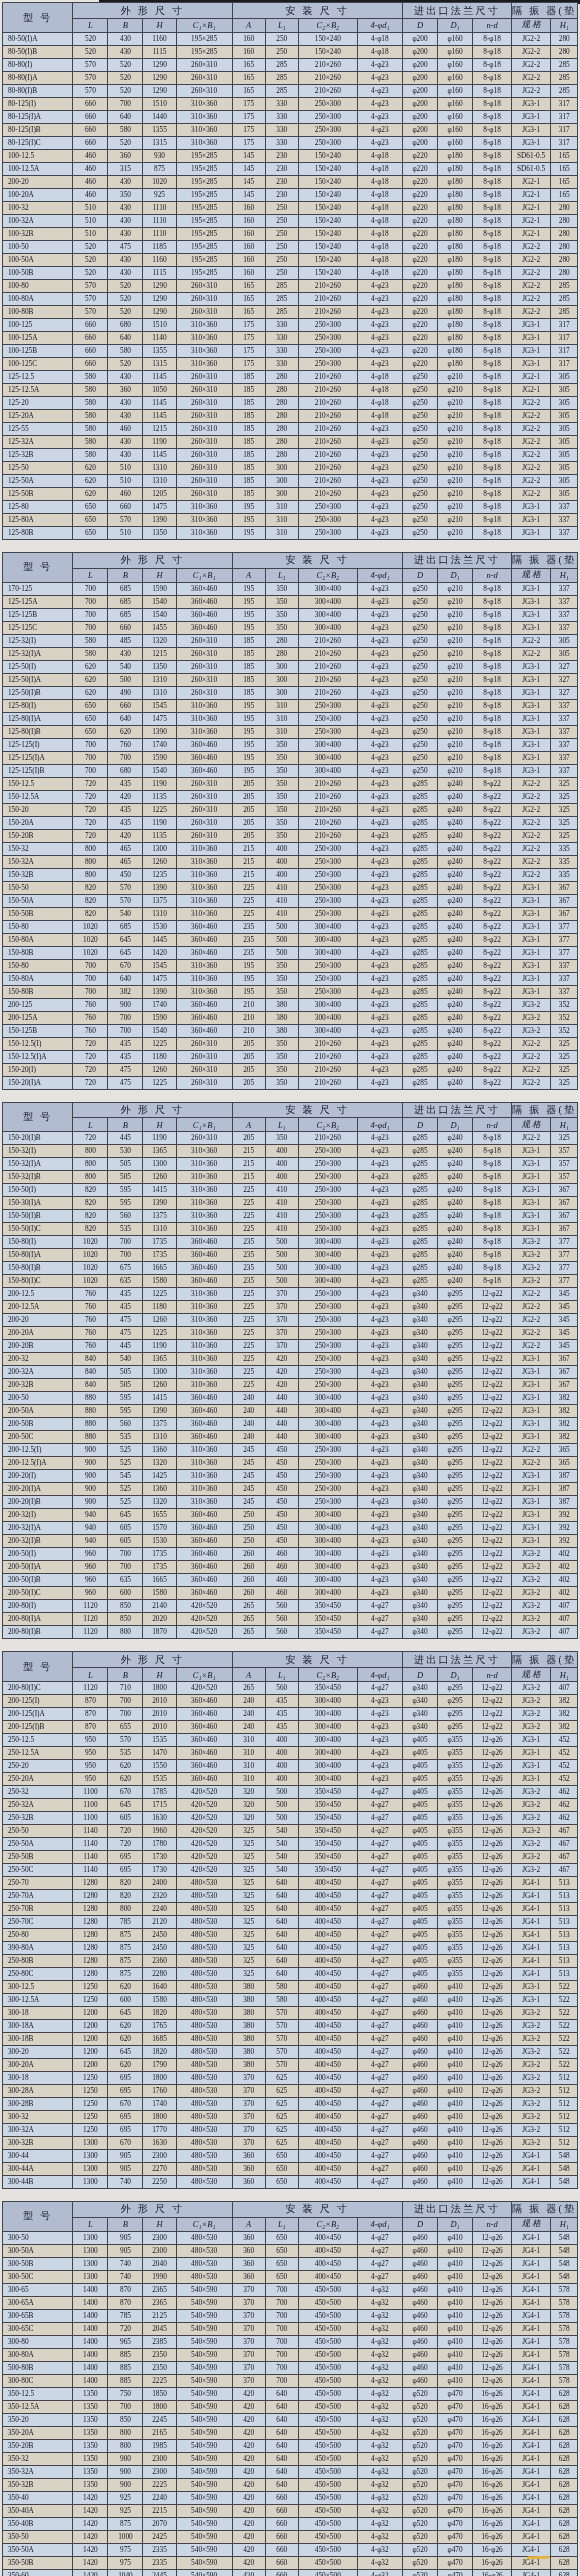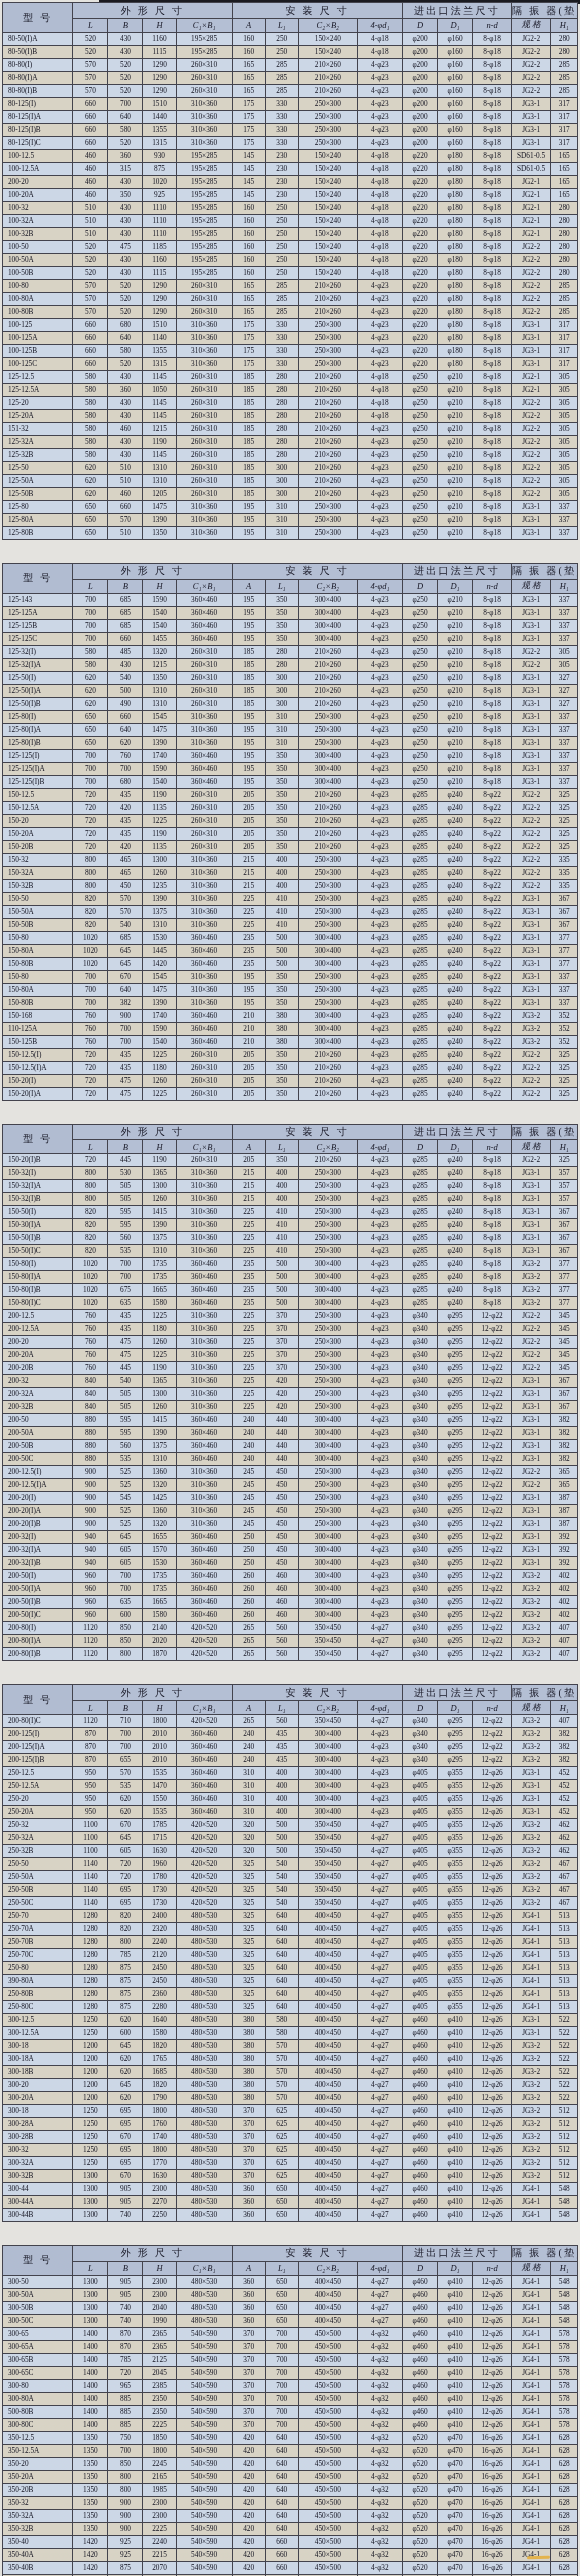--- a/index.html
+++ b/index.html
@@ -6,21 +6,21 @@
   body{
     width:580px;height:2576px;
     background:#e4e3df;
     font-family:"Liberation Serif","DejaVu Serif",serif;
   }
   .page{position:relative;width:580px;height:2576px;overflow:hidden;background:#e4e3df;}
   .top-edge{position:absolute;top:0;left:99px;width:481px;height:3.9px;background:#1a1a20;}
   #sections{position:absolute;top:2.3px;left:2.3px;width:576px;}
   table.spec{
     border-collapse:collapse;table-layout:fixed;width:576px;
-    margin:0 0 23px 0;background:#ccd7e6;
+    margin:0 0 12px 0;background:#ccd7e6;
     border:1.5px solid #23232b;
   }
   table.spec th,table.spec td{
     border:0.8px solid #43434d;
     overflow:hidden;white-space:nowrap;
     padding:0;
   }
   thead{border-bottom:1.5px solid #23232b;}
   thead th{
     background:#b4bfd4;color:#181826;font-weight:normal;text-align:center;
@@ -566,21 +566,21 @@
             <td class="num">280</td>
             <td class="num">210×260</td>
             <td class="num">4-φ18</td>
             <td class="num">φ250</td>
             <td class="num">φ210</td>
             <td class="num">8-φ18</td>
             <td class="num">JG2-2</td>
             <td class="num">305</td>
           </tr>
           <tr class="blue">
-            <td class="model">151-32</td>
+            <td class="model">125-55</td>
             <td class="num">580</td>
             <td class="num">460</td>
             <td class="num">1215</td>
             <td class="num">260×310</td>
             <td class="num">185</td>
             <td class="num">280</td>
             <td class="num">210×260</td>
             <td class="num">4-φ23</td>
             <td class="num">φ250</td>
             <td class="num">φ210</td>
@@ -754,21 +754,21 @@
             <th>4-φd₁</th>
             <th>D</th>
             <th>D₁</th>
             <th>n-d</th>
             <th>规 格</th>
             <th>H₁</th>
           </tr>
         </thead>
         <tbody>
           <tr class="blue">
-            <td class="model">125-143</td>
+            <td class="model">170-125</td>
             <td class="num">700</td>
             <td class="num">685</td>
             <td class="num">1590</td>
             <td class="num">360×460</td>
             <td class="num">195</td>
             <td class="num">350</td>
             <td class="num">300×400</td>
             <td class="num">4-φ23</td>
             <td class="num">φ250</td>
             <td class="num">φ210</td>
@@ -1266,37 +1266,37 @@
             <td class="num">350</td>
             <td class="num">250×300</td>
             <td class="num">4-φ23</td>
             <td class="num">φ285</td>
             <td class="num">φ240</td>
             <td class="num">8-φ22</td>
             <td class="num">JG3-1</td>
             <td class="num">337</td>
           </tr>
           <tr class="blue">
-            <td class="model">150-168</td>
+            <td class="model">200-125</td>
             <td class="num">760</td>
             <td class="num">900</td>
             <td class="num">1740</td>
             <td class="num">360×460</td>
             <td class="num">210</td>
             <td class="num">380</td>
             <td class="num">300×400</td>
             <td class="num">4-φ23</td>
             <td class="num">φ285</td>
             <td class="num">φ240</td>
             <td class="num">8-φ22</td>
             <td class="num">JG3-2</td>
             <td class="num">352</td>
           </tr>
           <tr class="tan">
-            <td class="model">110-125A</td>
+            <td class="model">200-125A</td>
             <td class="num">760</td>
             <td class="num">700</td>
             <td class="num">1590</td>
             <td class="num">360×460</td>
             <td class="num">210</td>
             <td class="num">380</td>
             <td class="num">300×400</td>
             <td class="num">4-φ23</td>
             <td class="num">φ285</td>
             <td class="num">φ240</td>

